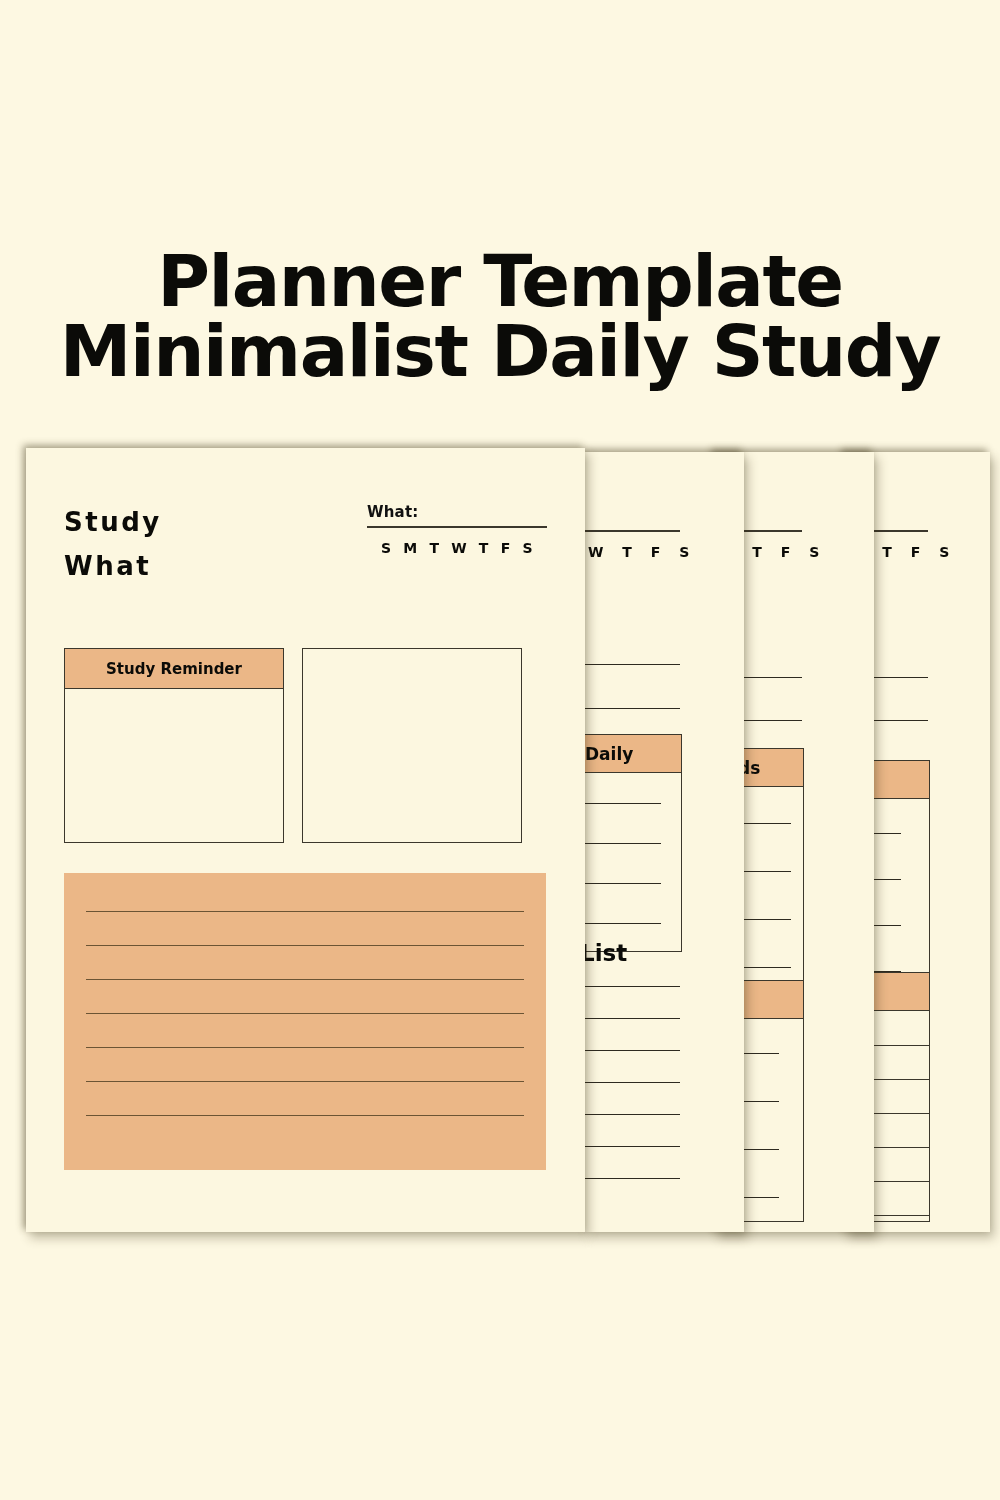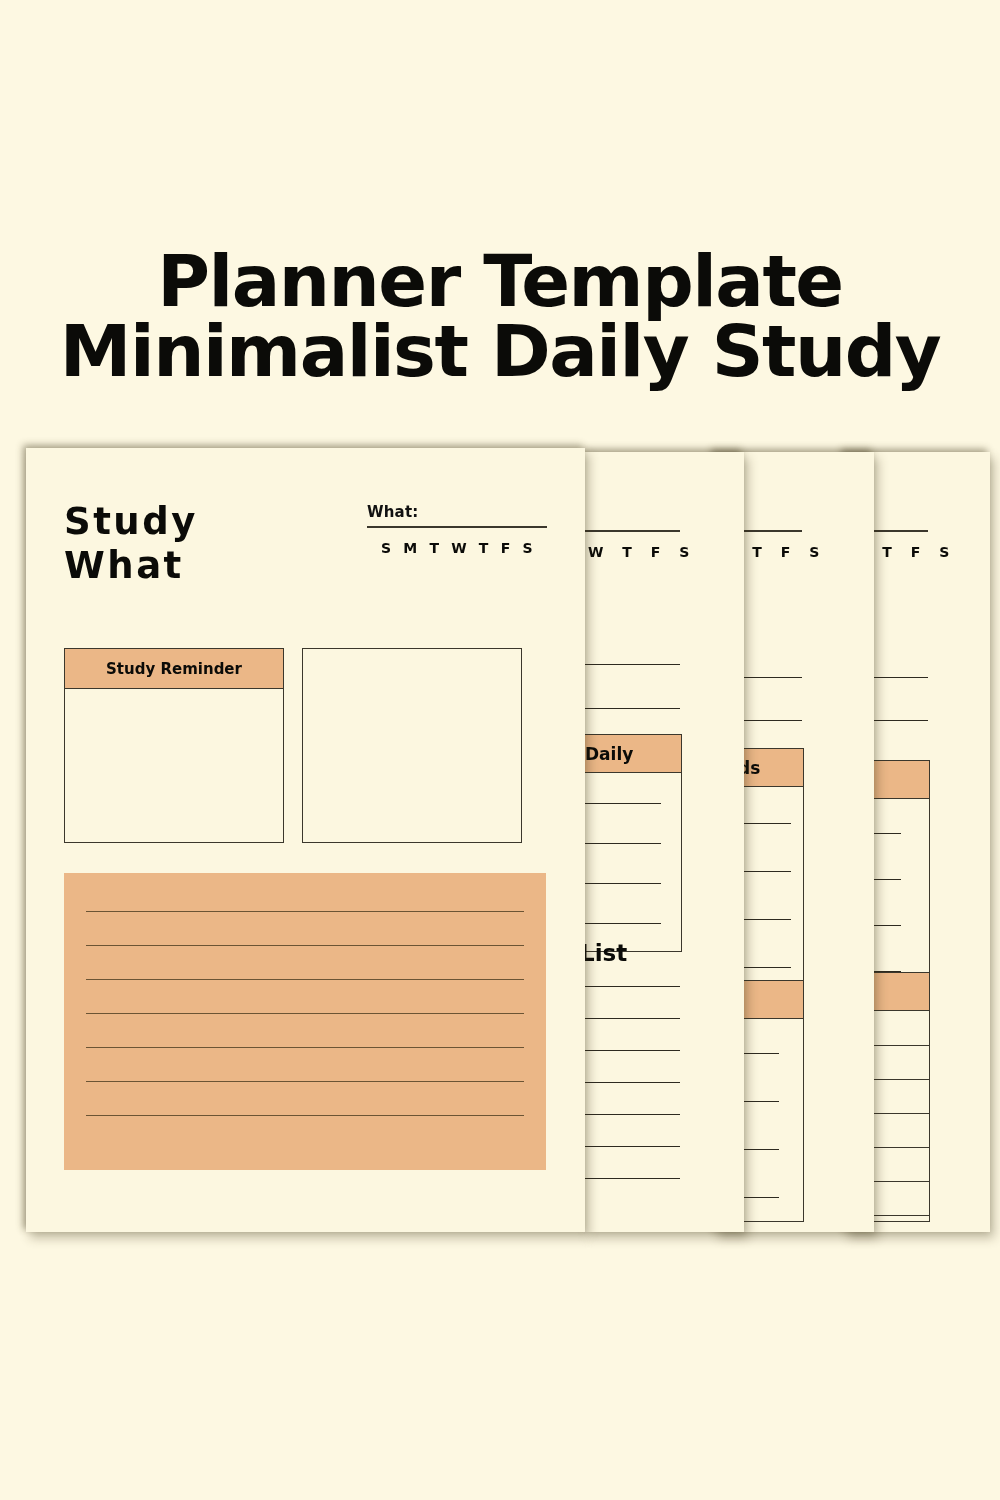--- a/index.html
+++ b/index.html
@@ -38,21 +38,21 @@
   #card3{ left:714px; top:452px; width:160px; height:780px; z-index:2; }
   #card2{ left:584px; top:452px; width:160px; height:780px; z-index:3; }
   #card1{ left:26px;  top:448px; width:559px; height:784px; z-index:4; }
 
   .card-inner{ position:relative; width:100%; height:100%; }
 
   
   .c1-heading{
     position:absolute; left:38px; top:52px;
     font-family:"DejaVu Sans", sans-serif;
-    font-weight:700; font-size:37px; line-height:44px;
+    font-weight:700; font-size:26px; line-height:44px;
     letter-spacing:2.5px; color:#0B0B08;
   }
   .c1-datebox{ position:absolute; left:341px; top:55px; width:180px; }
   .c1-datelabel{
     font-family:"DejaVu Sans", sans-serif;
     font-weight:700; font-size:15px; color:#111;
     letter-spacing:.2px;
   }
   .c1-dateline{ margin-top:5px; height:0; border-top:2px solid #3B372C; }
   .c1-days{

